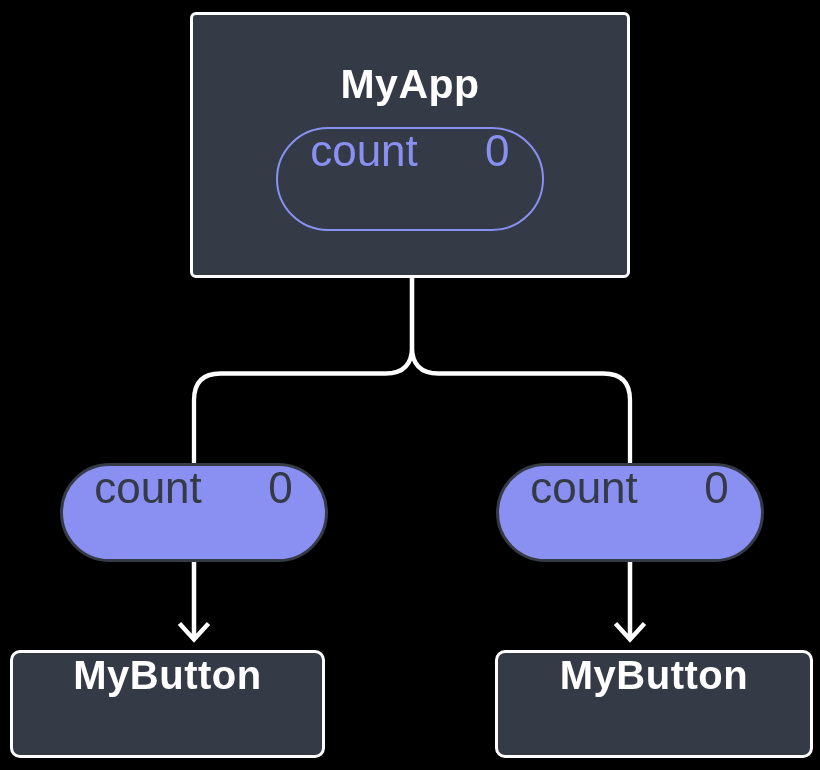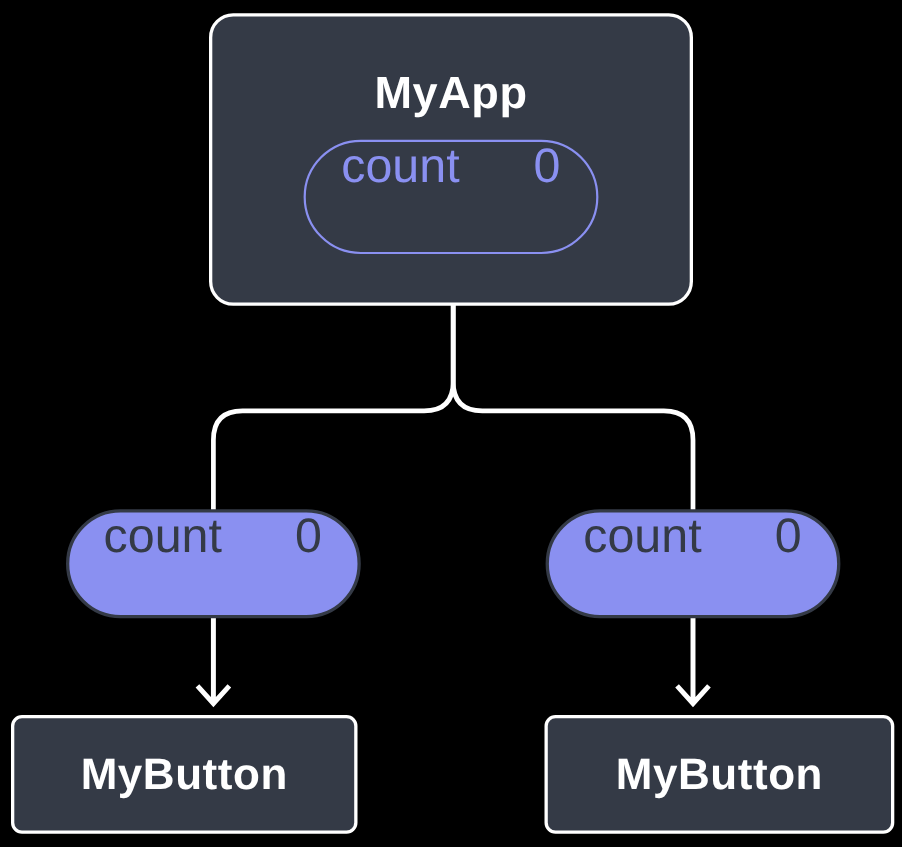--- a/index.html
+++ b/index.html
@@ -23,31 +23,31 @@
   
   .node{
     position:absolute;
     box-sizing:border-box;
     background:var(--node-fill);
     border:3px solid var(--node-border);
     color:#ffffff;
   }
   .node.root{
     left:190px;top:12px;width:440px;height:266px;
-    border-radius:22px;
+    border-radius:6px;
   }
   .node-title{
     position:absolute;top:49px;left:0;width:100%;
     text-align:center;
     font-size:41px;font-weight:700;letter-spacing:0.5px;
     line-height:1;
   }
   .node.leaf{
     border-radius:10px;
-    display:flex;align-items:center;justify-content:center;
+    display:flex;align-items:flex-start;justify-content:center;
     font-size:40px;font-weight:700;letter-spacing:0.5px;
   }
   .node.leaf.left{left:10px;top:650px;width:315px;height:108px;}
   .node.leaf.right{left:495px;top:650px;width:318px;height:108px;}
 
   
   .pill{
     box-sizing:border-box;
     display:flex;align-items:flex-start;
     border-radius:60px;

